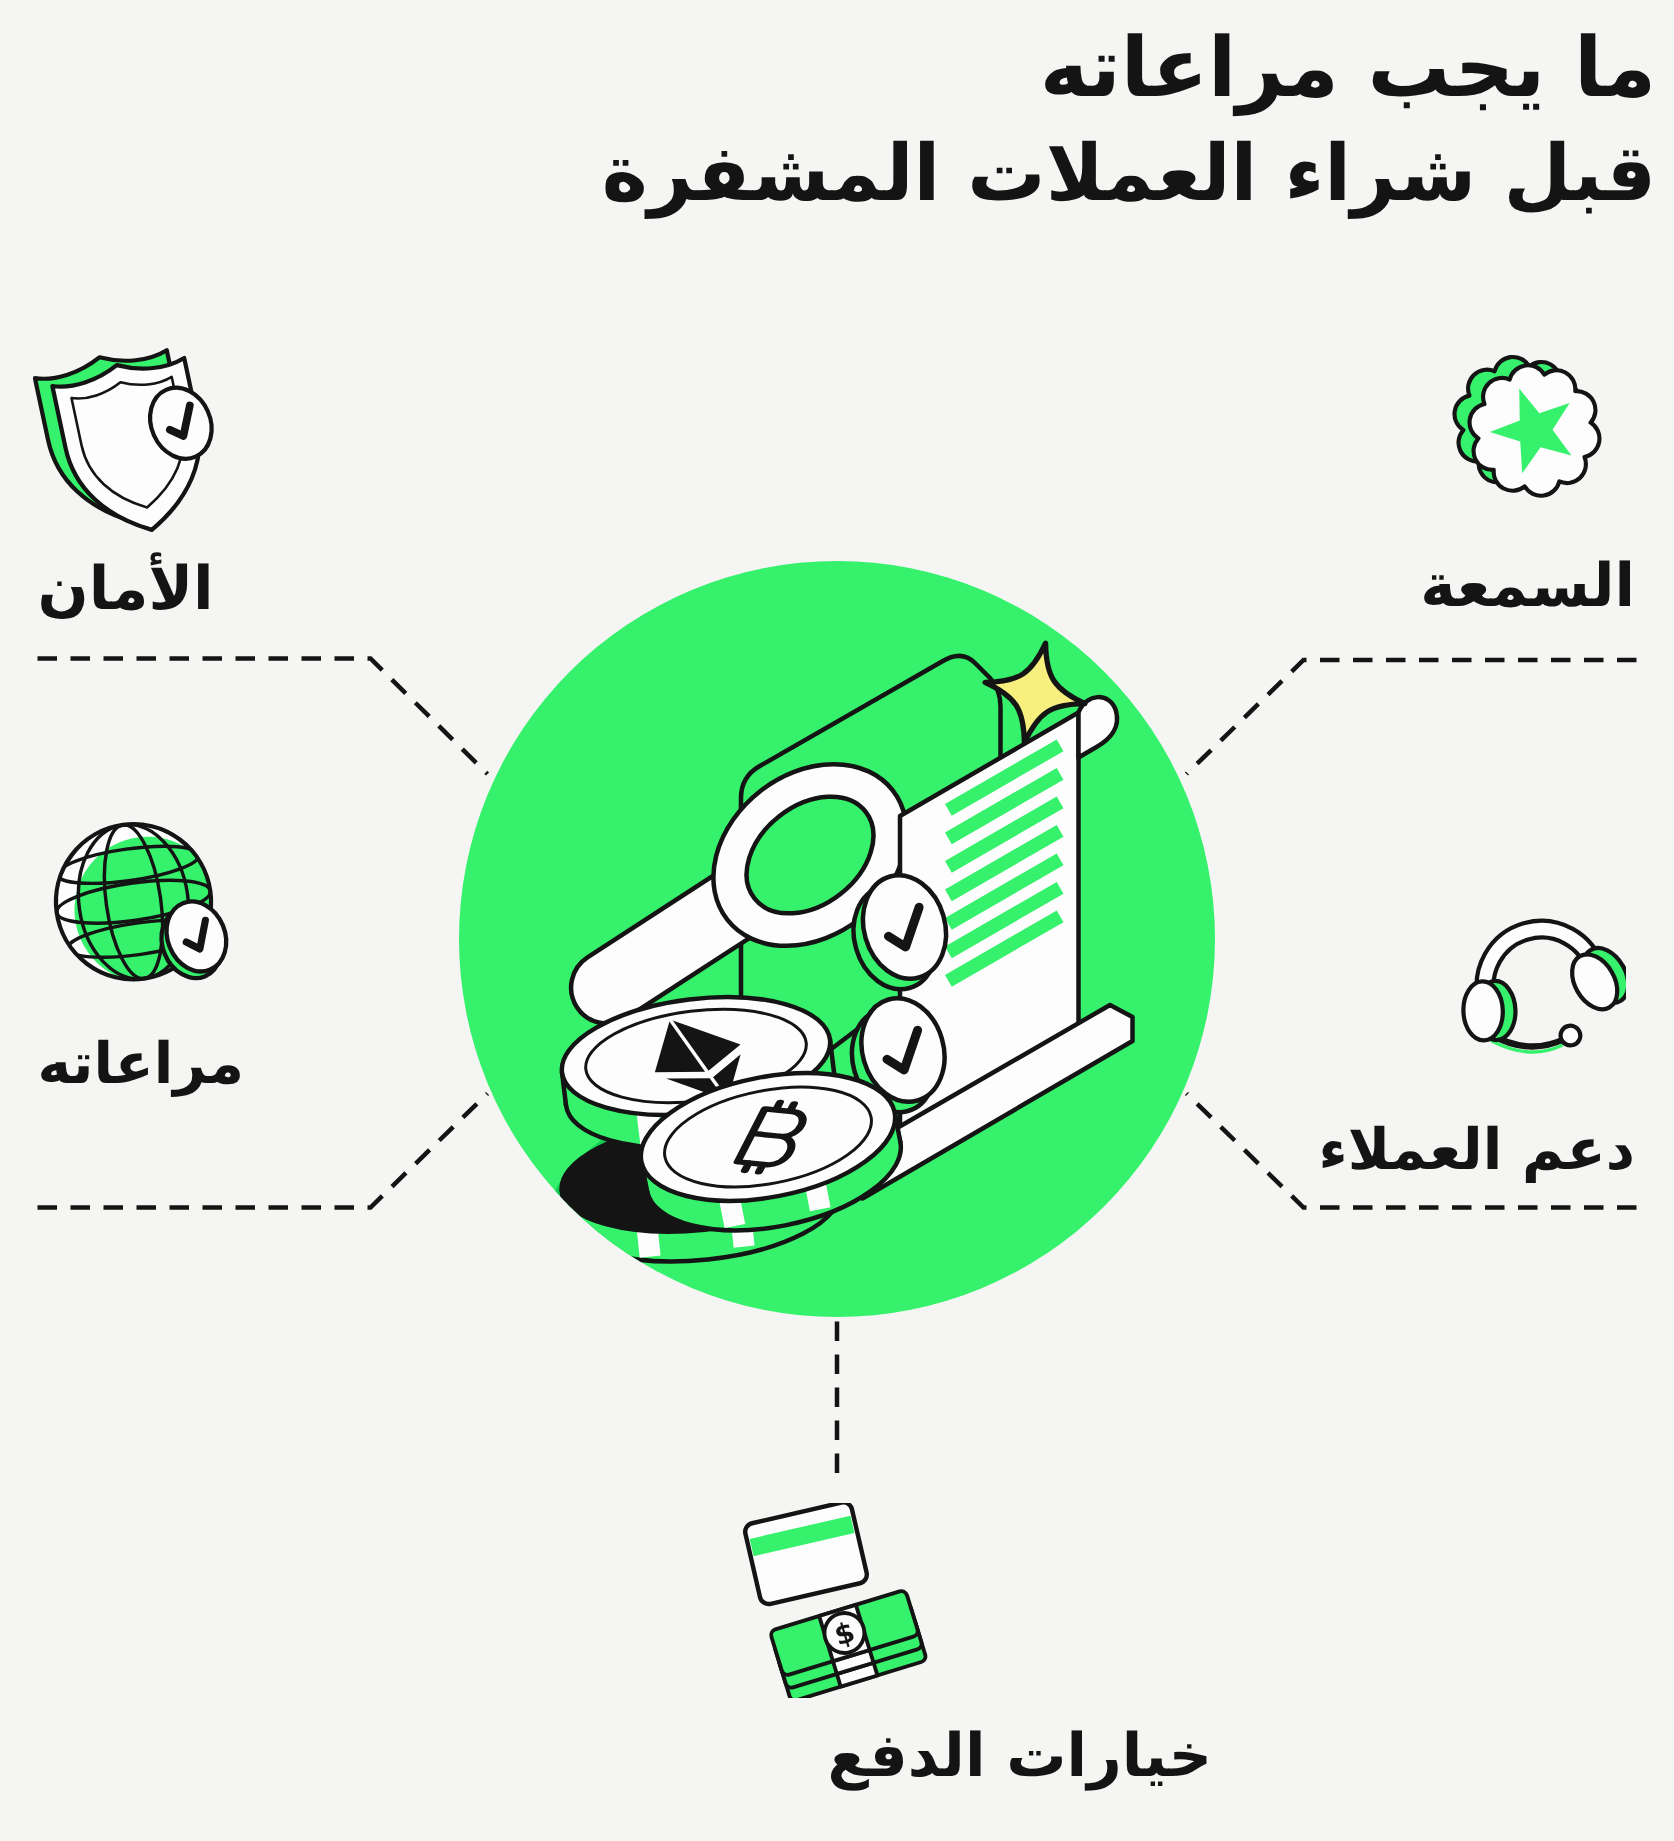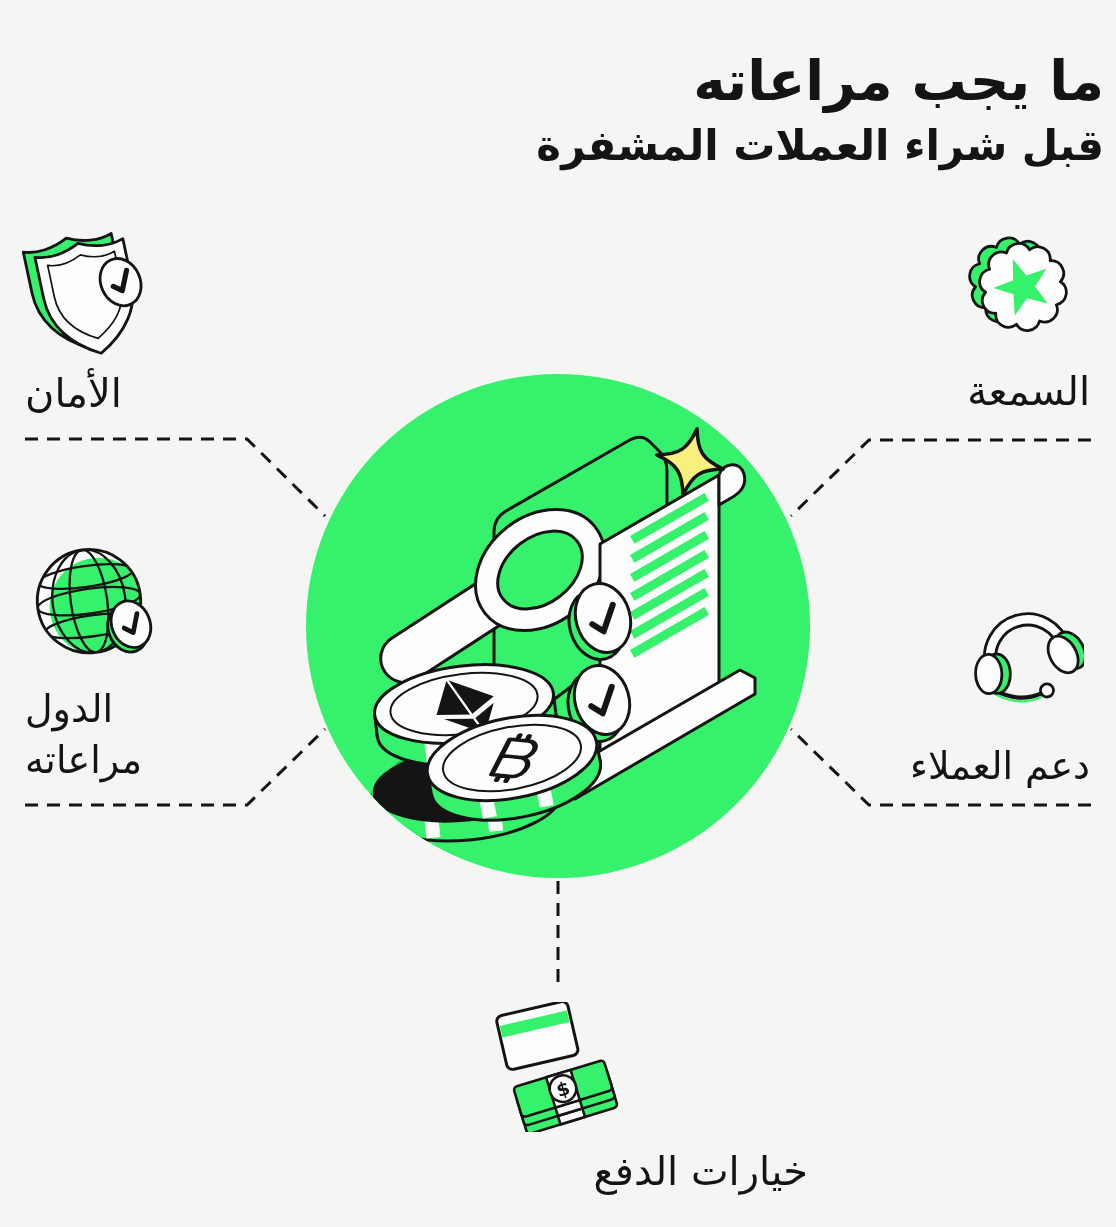--- a/index.html
+++ b/index.html
@@ -3,24 +3,24 @@
 <meta charset="utf-8">
 <style>
   html,body{margin:0;padding:0;}
   body{
     width:1116px;height:1227px;position:relative;overflow:hidden;
     background:#F5F5F3;color:#141414;
     font-family:"DejaVu Sans",sans-serif;
   }
   .abs{position:absolute;}
   .connectors{left:0;top:0;width:1116px;height:1227px;pointer-events:none;}
-  .header{top:14px;right:12px;direction:rtl;margin-top:36px;}
+  .header{top:14px;right:12px;direction:rtl;}
   .title{font-size:55px;font-weight:bold;line-height:1.15;margin:0;}
-  .subtitle{font-size:42px;font-weight:bold;line-height:1.2;margin:8px 0 0 0;}
-  .factor-label{font-weight:normal;direction:rtl;white-space:nowrap;}
+  .subtitle{font-size:52px;font-weight:bold;line-height:1.2;margin:8px 0 0 0;}
+  .factor-label{font-weight:bold;direction:rtl;white-space:nowrap;}
   .lbl-security{left:25px;top:370px;font-size:40px;text-align:left;}
   .lbl-reputation{right:26px;top:368px;font-size:40px;text-align:left;}
   .lbl-countries{left:25px;top:684px;font-size:38px;text-align:left;line-height:1.35;white-space:normal;width:230px;}
   .lbl-countries span{display:block;}
   .lbl-support{right:26px;top:744px;font-size:38px;text-align:left;}
   .lbl-payment{left:308px;width:500px;top:1148px;font-size:40px;text-align:right;}
   .icon-shield{left:22px;top:218px;width:132px;height:146px;}
   .icon-badge{left:964px;top:222px;width:118px;height:130px;}
   .icon-globe{left:18px;top:538px;width:142px;height:134px;}
   .icon-headset{left:964px;top:582px;width:120px;height:134px;}
@@ -88,21 +88,20 @@
     </g>
     <circle r="54" fill="none" stroke="#141414" stroke-width="3"></circle>
     <g transform="translate(40,30) rotate(-14)">
       <ellipse cx="-5" cy="3" rx="20" ry="25" fill="#35F16B" stroke="#141414" stroke-width="3"></ellipse>
       <ellipse rx="20" ry="25" fill="#FDFDFD" stroke="#141414" stroke-width="3"></ellipse>
       <path d="M -8,1 L -1,9 L 10,-8" fill="none" stroke="#141414" stroke-width="5"></path>
     </g>
   </g>
 </svg>
 <div class="abs factor-label lbl-countries">
-  <span>الدول</span>
   <span>مراعاته</span>
 </div>
 
 <svg class="abs icon-headset" viewBox="-64 -62 128 134">
   <g transform="rotate(-16)" stroke-linejoin="round" stroke-linecap="round">
     <path d="M -46,14 A 46 46 0 1 1 46,14 L 34,14 A 34 34 0 1 0 -34,14 Z" fill="#FDFDFD" stroke="#141414" stroke-width="3"></path>
     <path d="M -44,38 Q -22,60 6,55" fill="none" stroke="#141414" stroke-width="4.5"></path>
     <path d="M -45,42 Q -23,63 2,59" fill="none" stroke="#35F16B" stroke-width="2.4"></path>
     <g transform="translate(-41,21) rotate(14)">
       <ellipse cx="5" rx="14" ry="21" fill="#35F16B" stroke="#141414" stroke-width="3"></ellipse>

